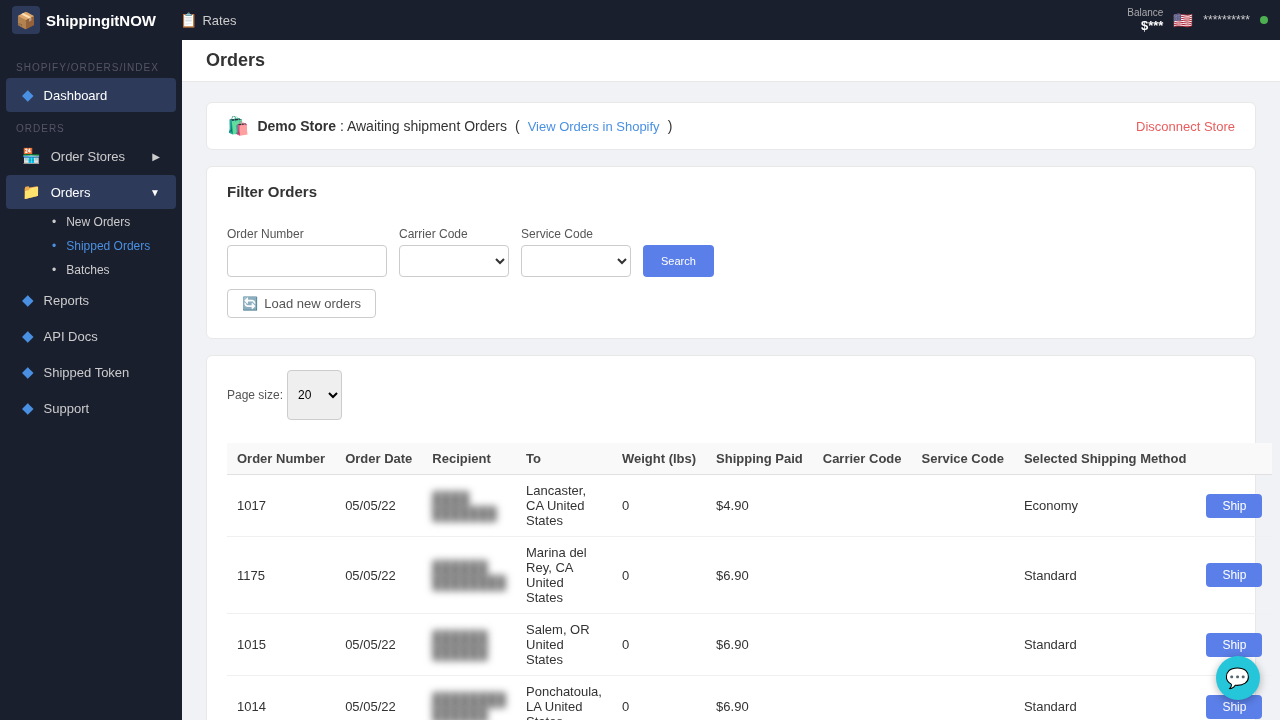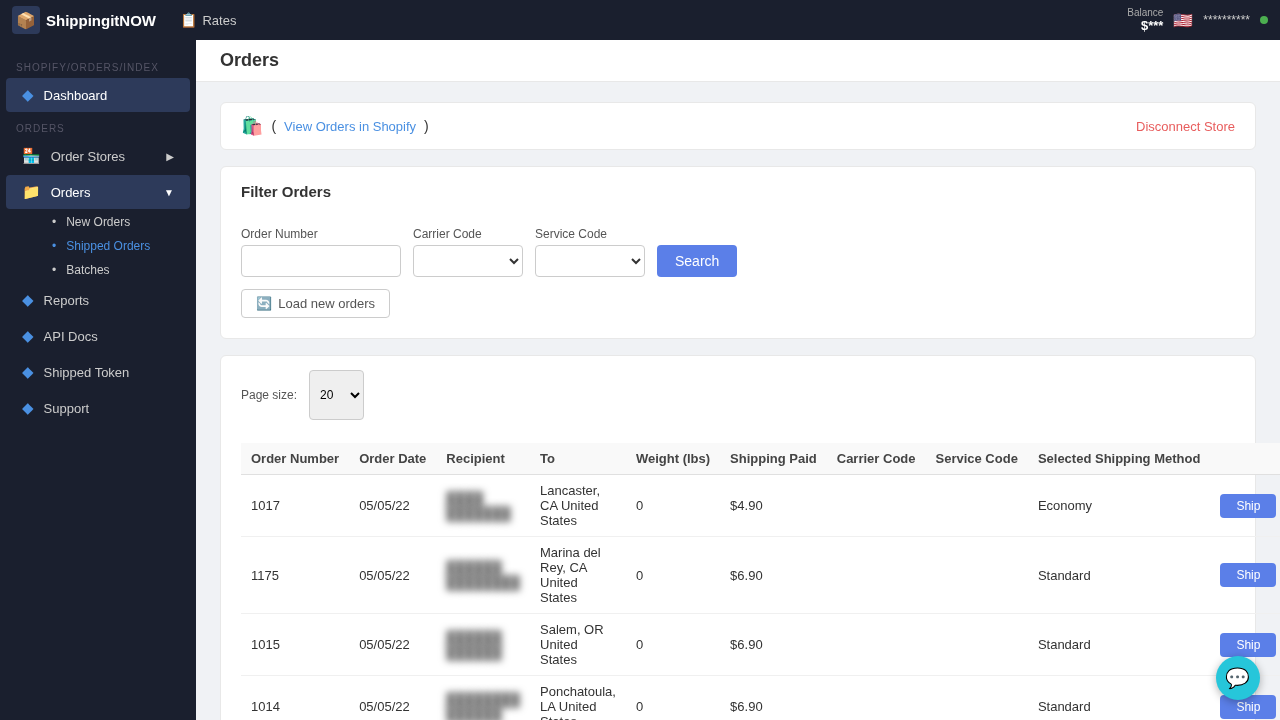--- a/index.html
+++ b/index.html
@@ -25,21 +25,21 @@
     .balance-block { display: flex; flex-direction: column; align-items: flex-end; font-size: 11px; color: #aaa; }
     .flag { font-size: 16px; }
     .user-info { color: #ccc; font-size: 12px; }
     .user-dot { width: 8px; height: 8px; background: #4caf50; border-radius: 50%; display: inline-block; }
 
     
     .layout { display: flex; flex: 1; overflow: hidden; }
 
     
     .sidebar {
-      width: 196px;
+      width: 182px;
       background: #1a1f2e;
       color: #ccc;
       display: flex;
       flex-direction: column;
       padding: 12px 0;
       flex-shrink: 0;
       overflow-y: auto;
     }
     .sidebar-section-label {
       font-size: 10px;
@@ -127,21 +127,21 @@
       height: 32px;
     }
     .filter-field input { width: 160px; }
     .filter-field select { width: 110px; }
     .search-btn {
       background: #5b7fe8;
       color: #fff;
       border: none;
       border-radius: 4px;
       padding: 2px 18px;
-      font-size: 14px;
+      font-size: 11px;
       cursor: pointer;
       height: 32px;
     }
     .load-btn {
       background: transparent;
       color: #555;
       border: 1px solid #ccc;
       border-radius: 4px;
       padding: 6px 14px;
       font-size: 13px;
@@ -152,21 +152,21 @@
       margin-top: 12px;
     }
 
     
     .table-area {
       background: #fff;
       border: 1px solid #e8e8e8;
       border-radius: 6px;
       padding: 14px 20px;
     }
-    .table-meta { display: flex; align-items: center; gap: 12px; margin-bottom: 8px; font-size: 12px; color: #555; }
+    .table-meta { display: flex; align-items: center; gap: 4px; margin-bottom: 8px; font-size: 12px; color: #555; }
     .page-size-select { border: 1px solid #ccc; border-radius: 4px; padding: 16px 6px; font-size: 12px; }
     .showing-text { font-size: 12px; color: #555; }
     .showing-text b { font-weight: 600; }
     table { width: 100%; border-collapse: collapse; font-size: 13px; }
     thead th {
       background: #f9f9f9;
       border-bottom: 1px solid #e0e0e0;
       padding: 8px 10px;
       text-align: left;
       font-weight: 600;
@@ -294,20 +294,23 @@
   <div class="main">
     <div class="page-header">
       <span>Orders</span>
     </div>
 
     <div class="page-content">
 
       <div class="store-banner">
         <div class="store-banner-left">
           <span class="store-icon">🛍️</span>
+          <span>
+            <b>Demo Store</b> : <span>Awaiting shipment Orders</span>
+          </span>
           <span>(</span>
           <a href="#">View Orders in Shopify</a>
           <span>)</span>
         </div>
         <a class="disconnect-link" href="#">Disconnect Store</a>
       </div>
 
       <div class="filter-box">
         <div class="filter-title">Filter Orders</div>
         <div class="filter-row">

